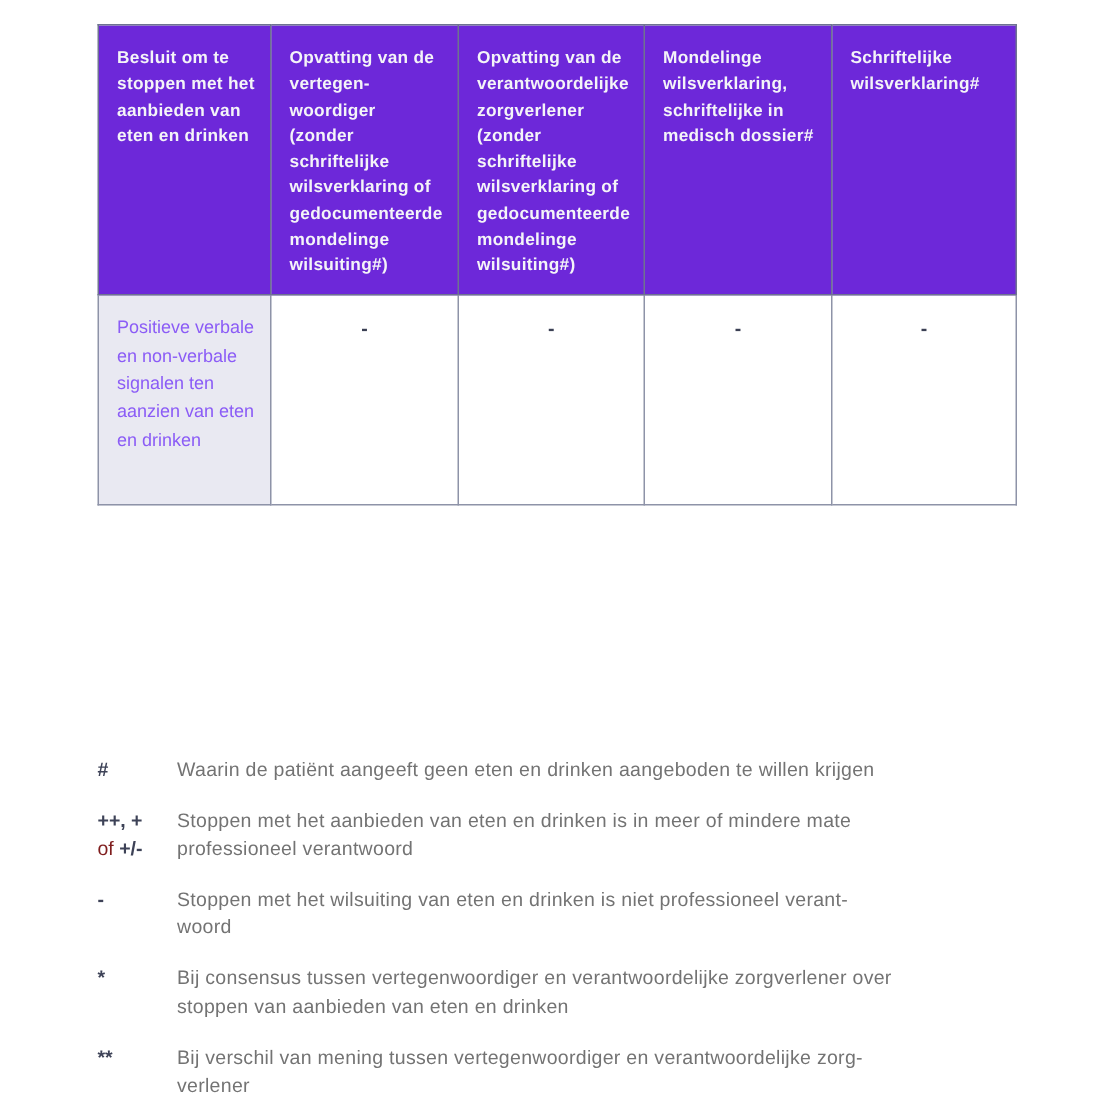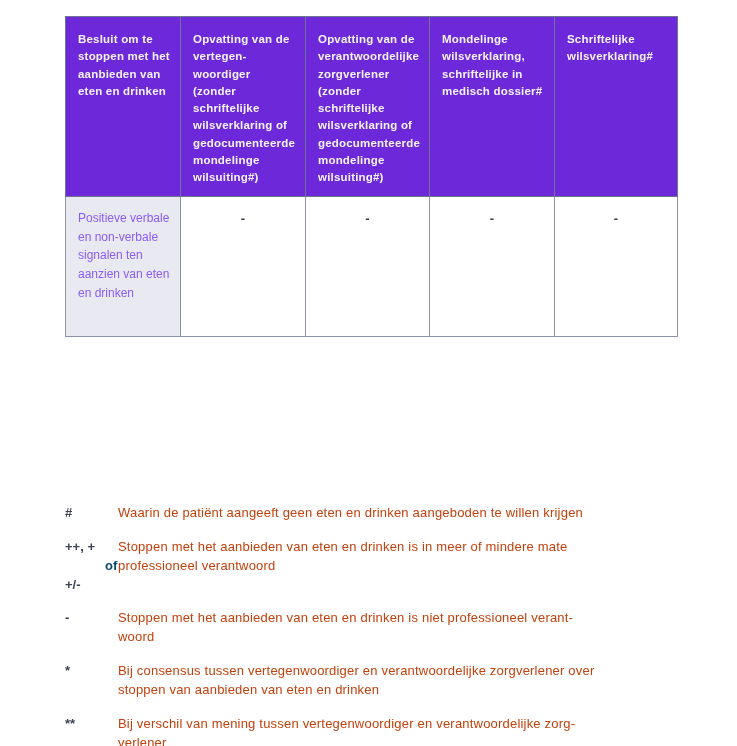--- a/index.html
+++ b/index.html
@@ -76,25 +76,25 @@
     margin-bottom: 15px;
   }
   .fn-marker {
     flex: 0 0 53px;
     font-size: 13px;
     font-weight: bold;
     color: #3d4257;
     line-height: 1.45;
     white-space: pre-line;
   }
-  .fn-marker .regular { font-weight: bold; color: #0c4a6e; margin-left: 40px; }
+  .fn-marker .regular { font-weight: normal; color: #7f1d1d; }
   .fn-text {
     flex: 1;
     font-size: 13px;
-    color: #c2410c;
+    color: #737373;
     line-height: 1.45;
     letter-spacing: 0.2px;
     white-space: pre-line;
   }
 </style>
 </head>
 <body>
 
 <div class="page">
 
@@ -134,21 +134,21 @@
     </div>
 
     <div class="fn">
       <div class="fn-marker"><span>++, +</span><br><span class="regular">of </span><span>+/-</span></div>
       <div class="fn-text">Stoppen met het aanbieden van eten en drinken is in meer of mindere mate
 professioneel verantwoord</div>
     </div>
 
     <div class="fn">
       <div class="fn-marker">-</div>
-      <div class="fn-text">Stoppen met het aanbieden van eten en drinken is niet professioneel verant-
+      <div class="fn-text">Stoppen met het wilsuiting van eten en drinken is niet professioneel verant-
 woord</div>
     </div>
 
     <div class="fn">
       <div class="fn-marker">*</div>
       <div class="fn-text">Bij consensus tussen vertegenwoordiger en verantwoordelijke zorgverlener over
 stoppen van aanbieden van eten en drinken</div>
     </div>
 
     <div class="fn">

